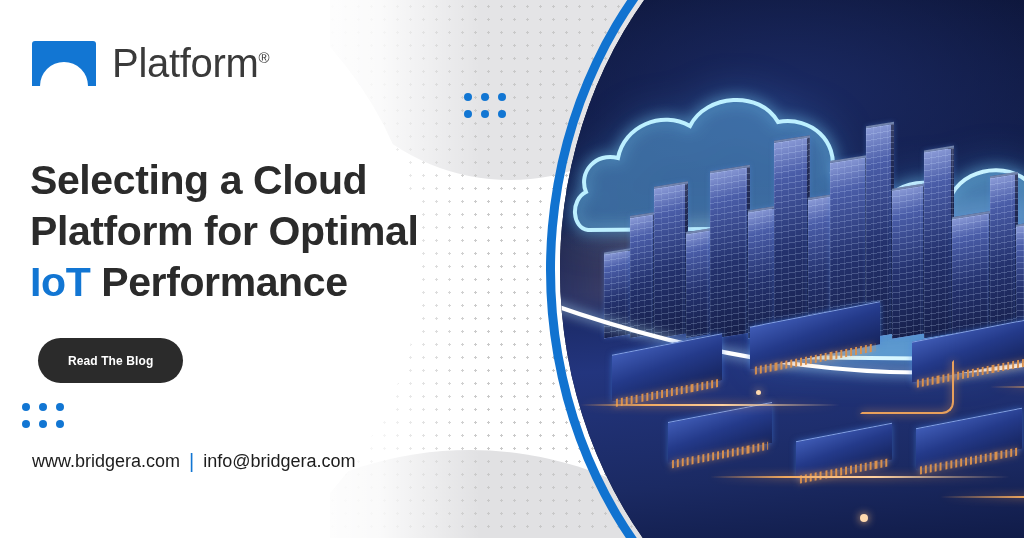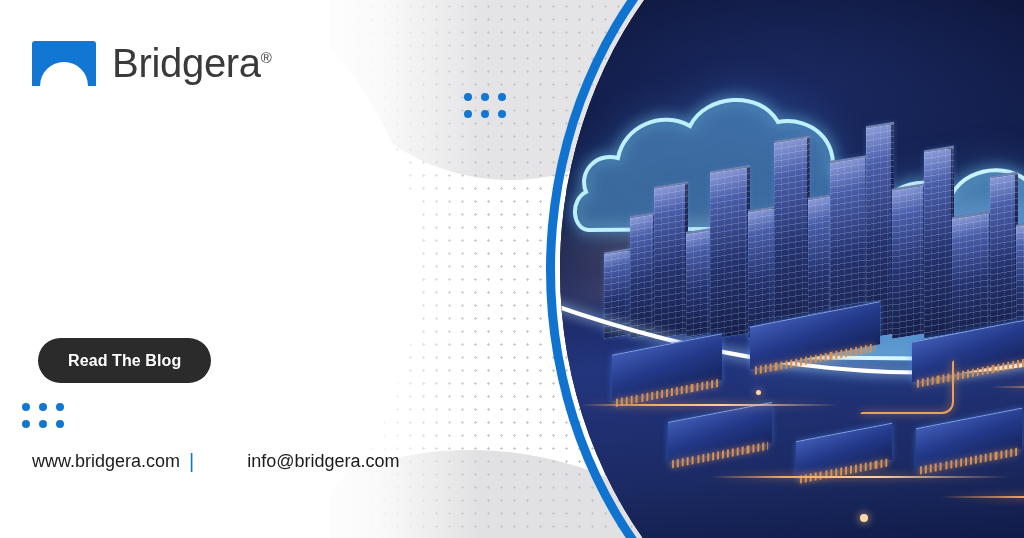--- a/index.html
+++ b/index.html
@@ -273,21 +273,21 @@
 
   .cta {
     position: absolute;
     left: 38px; top: 338px;
     background: #2b2b2b;
     color: #ffffff;
     border: none;
     border-radius: 26px;
     padding: 0 30px;
     height: 45px;
-    font-size: 16px;
+    font-size: 12px;
     font-weight: 700;
     font-family: "Liberation Sans", sans-serif;
     cursor: pointer;
     letter-spacing: 0.1px;
   }
 
   .footer {
     position: absolute;
     left: 32px; top: 450px;
     font-size: 18px;
@@ -295,21 +295,21 @@
     display: flex;
     align-items: center;
     gap: 9px;
   }
   .footer .site { font-weight: 400; }
   .footer .sep {
     color: #1276d3;
     font-weight: 400;
     font-size: 20px;
   }
-  .footer .mail { font-weight: 400; margin-left: 44px; }
+  .footer .mail { font-weight: 400; }
 
   
   .dots {
     position: absolute;
     display: grid;
     grid-template-columns: repeat(3, 8px);
     grid-auto-rows: 8px;
     gap: 9px;
   }
   .dots span {
@@ -406,23 +406,28 @@
 
   <div class="content">
 
     <div class="logo-row">
       <span class="logo-mark">
         <svg width="68" height="46" viewBox="0 0 68 46">
           <path d="M2 4 a3 3 0 0 1 3 -3 h58 a3 3 0 0 1 3 3 v42 h-64 Z" fill="#1276d3"></path>
           <path d="M10 46 a24 24 0 0 1 48 0 Z" fill="#ffffff"></path>
         </svg>
       </span>
-      <span class="logo-word"><span>Bridgera</span><span class="logo-reg">®</span></span>
+      <span class="logo-word"><span>Platform</span><span class="logo-reg">®</span></span>
     </div>
 
+    <h1 class="headline">
+      <span>Selecting a Cloud</span><br>
+      <span>Platform for Optimal</span><br>
+      <span class="accent">IoT</span><span> Performance</span>
+    </h1>
 
     <button class="cta">Read The Blog</button>
 
     <div class="footer">
       <span class="site">www.bridgera.com</span>
       <span class="sep">|</span>
       <span class="mail">info@bridgera.com</span>
     </div>
 
     <div class="dots dots-top">

